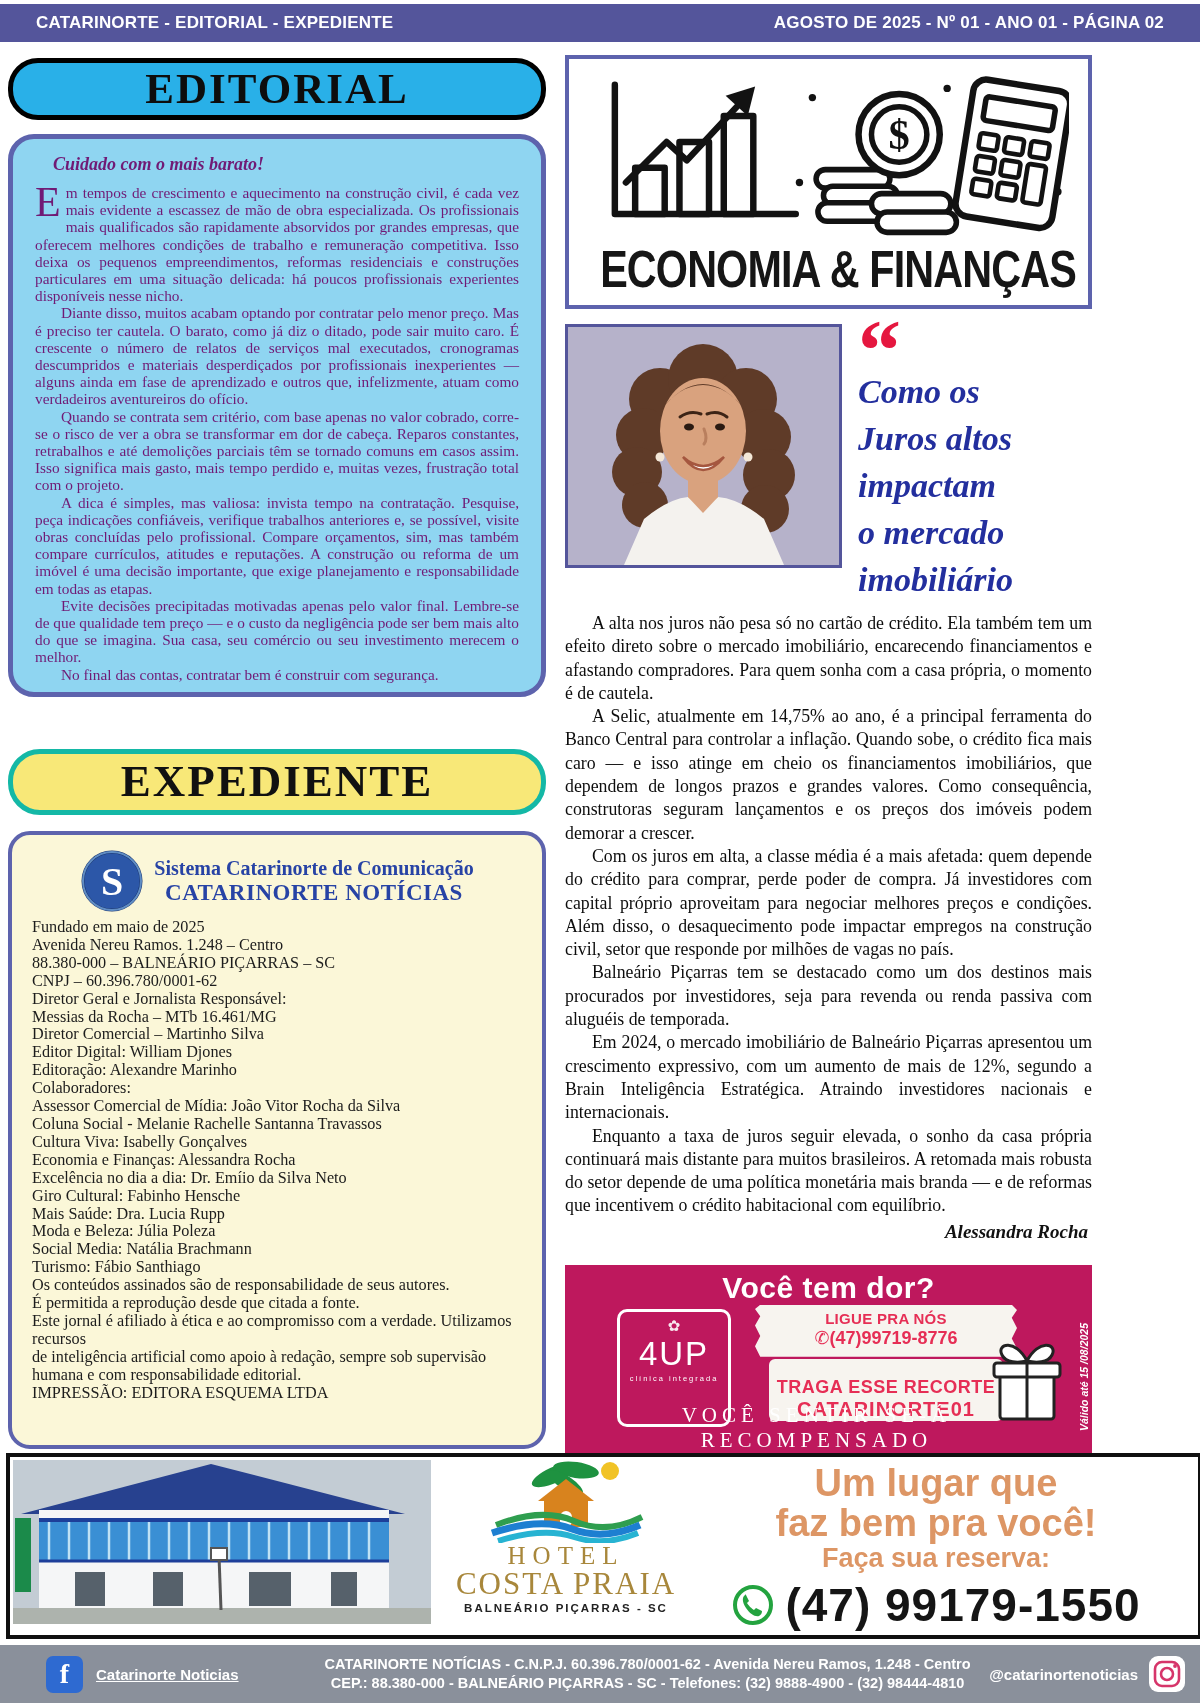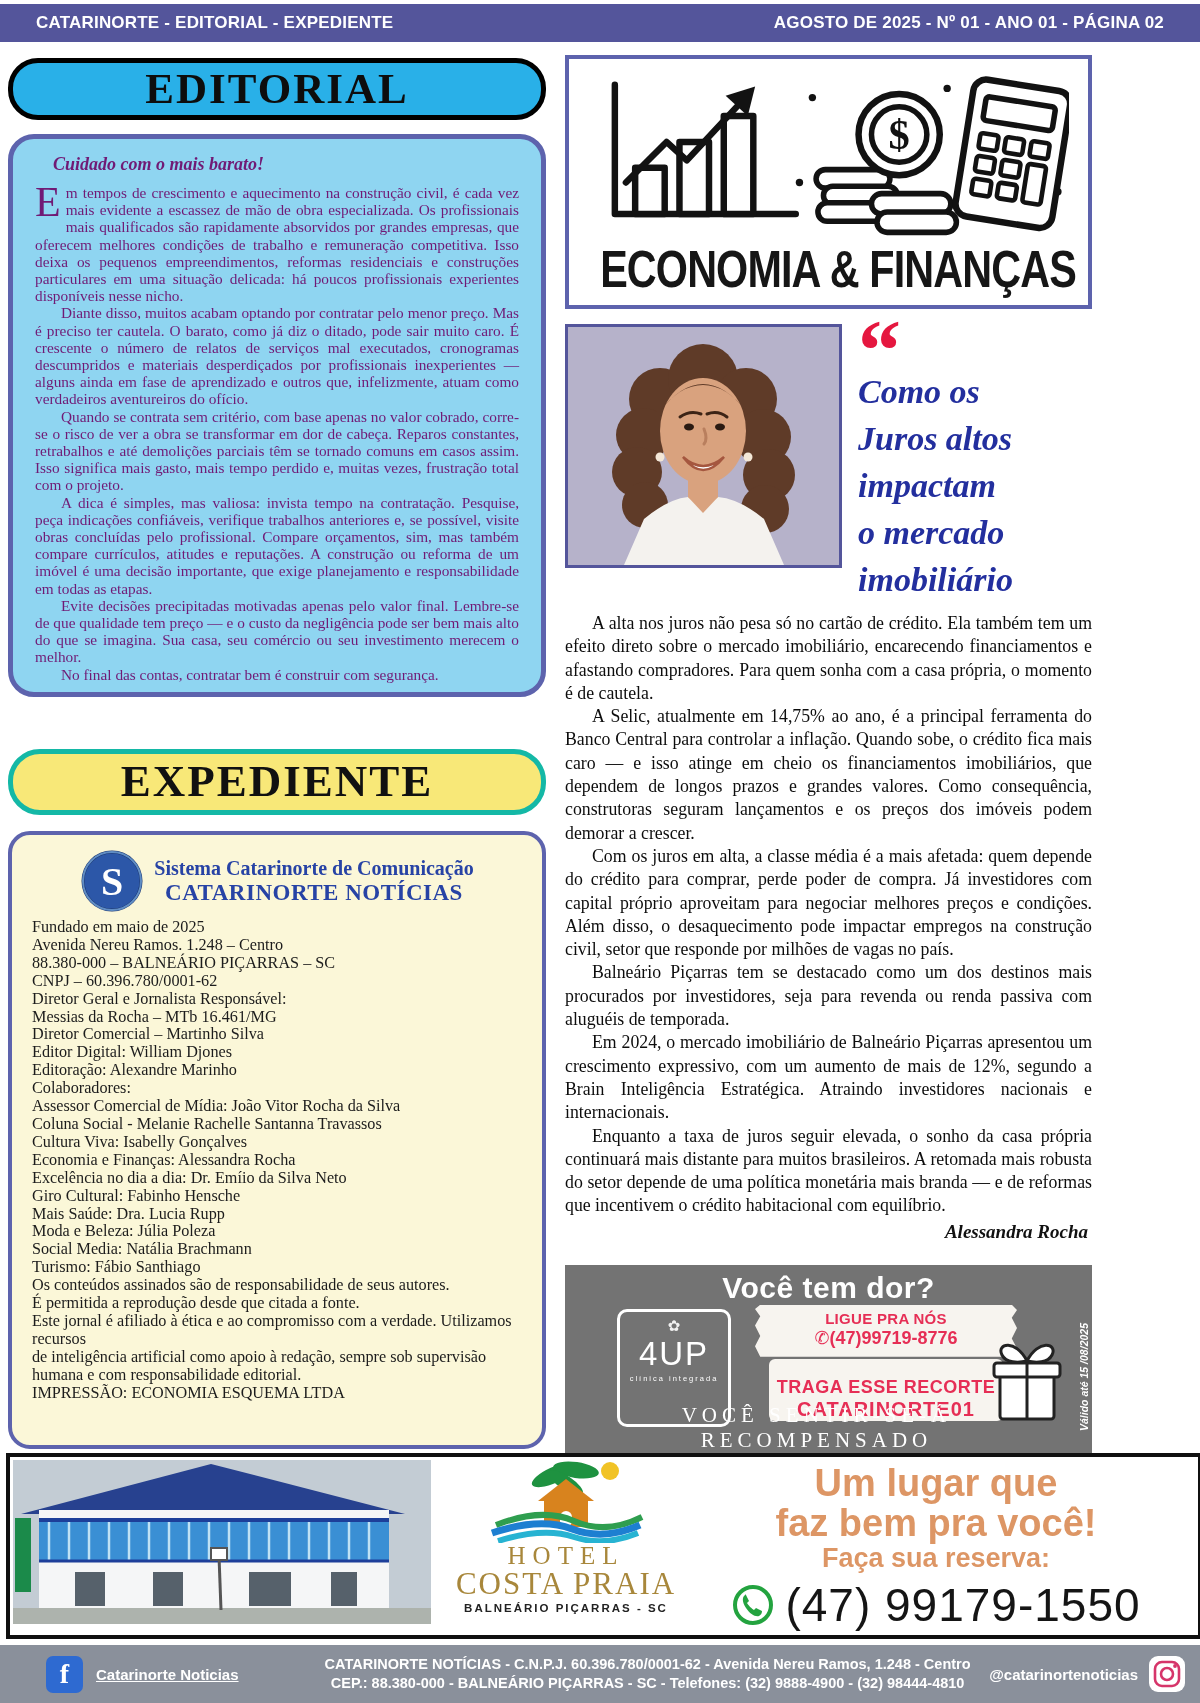--- a/index.html
+++ b/index.html
@@ -38,21 +38,21 @@
   .quote-row{display:flex;margin-top:15px;}
   .photo-frame{width:271px;height:238px;border:3px solid #54559b;flex:none;overflow:hidden;}
   .quote-block{flex:1;padding:0 0 0 16px;position:relative;}
   .quote-mark{font-size:86px;line-height:54px;height:44px;color:#e5173f;font-weight:bold;
               font-family:"Liberation Serif",serif;}
   .quote-line{font-size:34px;line-height:47px;font-weight:bold;font-style:italic;color:#232f9e;}
   .article{margin-top:9px;}
   .art-p{font-size:17.8px;line-height:23.3px;text-align:justify;text-indent:27px;margin:0;color:#0d0d0d;}
   .author{font-size:19px;font-weight:bold;font-style:italic;text-align:right;margin:3px 4px 0 0;}
   
-  .red-ad{position:relative;margin-top:22px;height:196px;background:#737373;color:#fff;
+  .red-ad{position:relative;margin-top:22px;height:196px;background:#be185d;color:#fff;
           font-family:"Liberation Sans","DejaVu Sans",sans-serif;overflow:hidden;}
   .ra-headline{text-align:center;font-size:30px;font-weight:bold;margin-top:6px;letter-spacing:.5px;}
   .ra-logo{position:absolute;left:52px;top:44px;width:114px;height:118px;border:3px solid #fff;border-radius:10px;
            text-align:center;box-sizing:border-box;padding-top:6px;}
   .ra-logo .flower{font-size:15px;opacity:.9;line-height:16px;}
   .ra-logo .name{font-size:33px;font-weight:300;letter-spacing:2px;line-height:40px;
                  font-family:"Liberation Sans",sans-serif;}
   .ra-logo .sub{font-size:7.5px;letter-spacing:2px;}
   .ra-strip1{position:absolute;left:190px;top:40px;width:262px;height:52px;background:#f7f4ef;border-radius:4px;
              text-align:center;color:#e62e55;padding-top:5px;box-sizing:border-box;
@@ -73,21 +73,21 @@
   .hz-photo{position:absolute;left:3px;top:3px;}
   .hz-logo{position:absolute;left:428px;top:2px;width:256px;text-align:center;}
   .hz-hotel{font-size:25px;letter-spacing:7px;color:#a8873b;line-height:26px;}
   .hz-costa{font-size:31px;letter-spacing:2px;color:#a8873b;line-height:30px;}
   .hz-sub{font-family:"Liberation Sans",sans-serif;font-size:11.5px;font-weight:bold;letter-spacing:2px;color:#222;margin-top:3px;}
   .hz-right{position:absolute;left:668px;top:6px;width:516px;text-align:center;
             font-family:"Liberation Sans","DejaVu Sans",sans-serif;}
   .hz-s1{font-size:38px;font-weight:bold;color:#dd9665;line-height:40px;}
   .hz-s2{font-size:27px;font-weight:bold;color:#dd9665;line-height:31px;}
   .hz-phone-row{display:flex;align-items:center;justify-content:center;gap:10px;margin-top:4px;}
-  .hz-phone{font-size:46px;font-weight:normal;color:#151515;letter-spacing:1px;}
+  .hz-phone{font-size:46px;font-weight:bold;color:#151515;letter-spacing:1px;}
   
   .footer{position:absolute;left:0;top:1645px;width:1200px;height:58px;background:#8a909b;
           display:flex;align-items:center;font-family:"Liberation Sans","DejaVu Sans",sans-serif;color:#fff;}
   .ft-left{display:flex;align-items:center;gap:13px;margin-left:46px;width:260px;}
   .fb-icon{width:37px;height:37px;background:#2e6ad1;border-radius:7px;display:flex;align-items:center;justify-content:center;
            font-family:"Liberation Serif",serif;font-weight:bold;font-size:28px;color:#fff;}
   .ft-label{font-size:15px;font-weight:bold;text-decoration:underline;}
   .ft-center{flex:1;text-align:center;font-size:14.5px;font-weight:bold;line-height:19px;}
   .ft-right{display:flex;align-items:center;gap:10px;margin-right:14px;}
   .ft-handle{font-size:15px;font-weight:bold;}
@@ -154,21 +154,21 @@
           <div class="exp-line">Excelência no dia a dia: Dr. Emíio da Silva Neto</div>
           <div class="exp-line">Giro Cultural: Fabinho Hensche</div>
           <div class="exp-line">Mais Saúde: Dra. Lucia Rupp</div>
           <div class="exp-line">Moda e Beleza: Júlia Poleza</div>
           <div class="exp-line">Social Media: Natália Brachmann</div>
           <div class="exp-line">Turismo: Fábio Santhiago</div>
           <div class="exp-line">Os conteúdos assinados são de responsabilidade de seus autores.</div>
           <div class="exp-line">É permitida a reprodução desde que citada a fonte.</div>
           <div class="exp-line">Este jornal é afiliado à ética e ao compromisso com a verdade. Utilizamos recursos</div>
           <div class="exp-line">de inteligência artificial como apoio à redação, sempre sob supervisão humana e com responsabilidade editorial.</div>
-          <div class="exp-line">IMPRESSÃO: ECONOMIA ESQUEMA LTDA</div>
+          <div class="exp-line">IMPRESSÃO: EDITORA ESQUEMA LTDA</div>
         </div>
     </div>
   </div>
 
   <div class="col-right">
 
     <div class="econ-box">
       <svg width="480" height="176" viewBox="0 0 520 176" style="margin:0 auto">
         <g fill="none" stroke="#121212" stroke-width="7" stroke-linecap="round" stroke-linejoin="round">
           <polyline points="28,14 28,154 224,154"></polyline>

